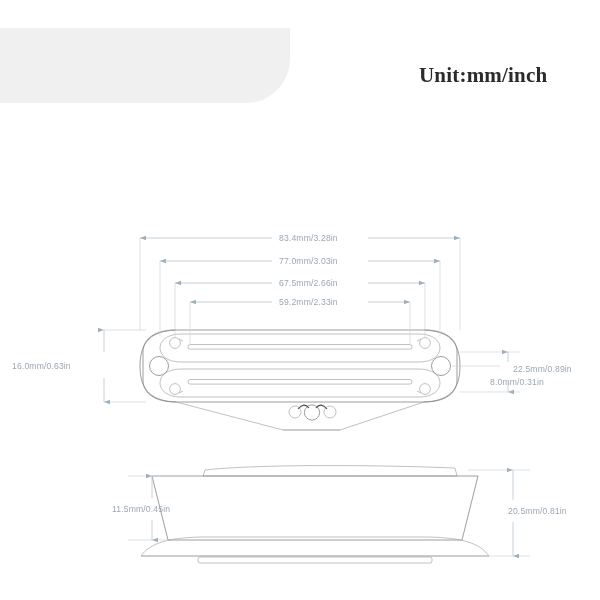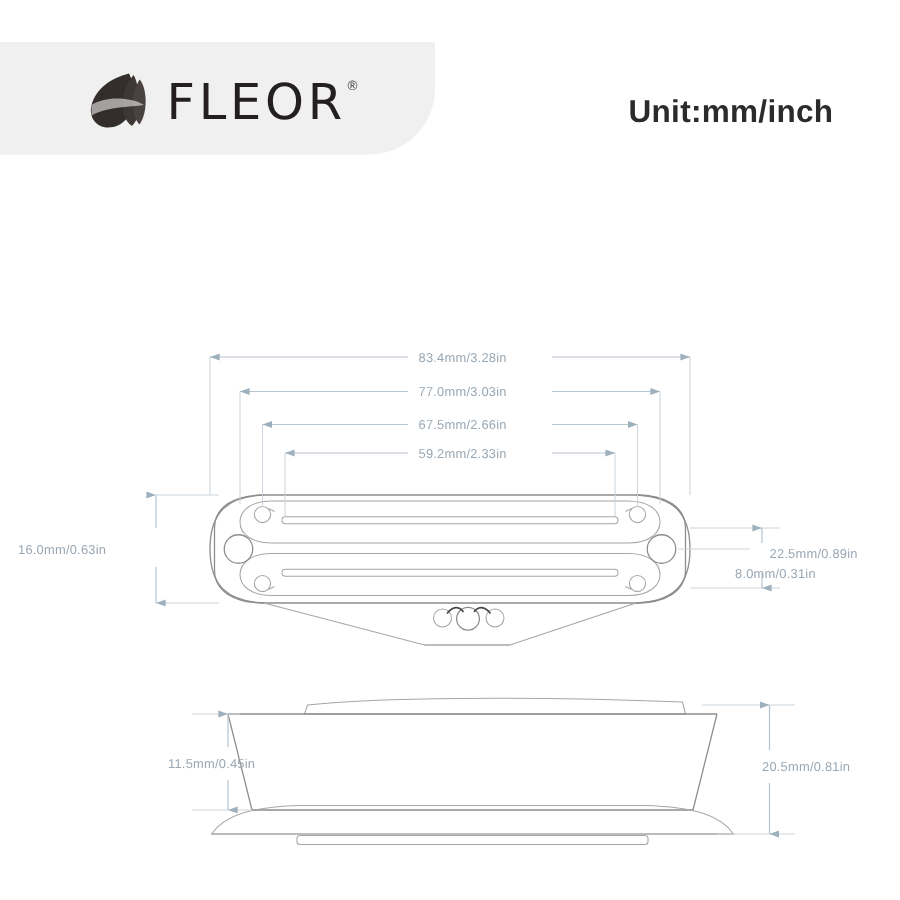--- a/index.html
+++ b/index.html
@@ -32,21 +32,21 @@
     font-weight:400;color:#231f20;line-height:1;
   }
   .reg-mark{
     font-size:9px;color:#3a3a3a;margin-left:1px;margin-top:2px;
     line-height:1;
   }
   .unit-label{
     position:absolute;left:419px;top:63px;
     font-size:21px;font-weight:700;color:#2b2b2b;
     letter-spacing:0.2px;white-space:nowrap;
-    font-family:Liberation Sans, sans-serif;
+    font-family:Liberation Serif, serif;
   }
 
   
   #drawing{position:absolute;left:0;top:0;width:600px;height:600px;}
   .dimtext{
     fill:#9aa8b4;
     font-family:"Liberation Sans","DejaVu Sans",sans-serif;
     font-size:8.6px;
     letter-spacing:0.15px;
   }
@@ -57,34 +57,20 @@
   .partline-thin{stroke:#a6a6a6;stroke-width:0.7;fill:none;}
   .partline-dark{stroke:#4a4a4a;stroke-width:1.1;fill:none;}
 </style>
 </head>
 <body>
 
 <div id="stage">
 
   <div class="logo-panel"></div>
 
-  <div class="logo-row">
-    <span class="leaf-icon-wrap">
-      <svg class="leaf-icon" viewBox="0 0 44 42" xmlns="http://www.w3.org/2000/svg">
-        <path d="M30 3 C18 6 8 13 5 24 C3 32 8 39 16 39 C26 39 33 30 33 20 C33 12 32 7 30 3 Z" fill="#332e2c"></path>
-        <path d="M33 4 C27 11 25 19 26 27 C26.5 32 29 36 32 38 C36 34 38 27 37 20 C36 12 35 7 33 4 Z" fill="#3d3735"></path>
-        <path d="M37 7 C33 14 32 21 33 28 C33.4 31.5 35 35 37 37 C40 33 41.5 26 41 19 C40.6 13 39 9 37 7 Z" fill="#4a4240"></path>
-        <path d="M5 24 C10 21 18 19 27 20 C33 20.6 37 22 40 24 C34 25 24 25 16 27 C10 28.4 6.5 30 5 31 Z" fill="#ffffff" opacity="0.55"></path>
-      </svg>
-    </span>
-    <span class="brand-wrap">
-      <span class="brand-text">FLEOR</span>
-      <span class="reg-mark">®</span>
-    </span>
-  </div>
 
   <div class="unit-label">Unit:mm/inch</div>
 
   <svg id="drawing" viewBox="0 0 600 600" xmlns="http://www.w3.org/2000/svg">
 
     <defs>
       <marker id="ar-r" markerWidth="7" markerHeight="6" refX="6.4" refY="3" orient="auto" markerUnits="userSpaceOnUse">
         <path d="M0,0.6 L6.4,3 L0,5.4 Z" fill="#9fb0bd"></path>
       </marker>
       <marker id="ar-l" markerWidth="7" markerHeight="6" refX="0.6" refY="3" orient="auto" markerUnits="userSpaceOnUse">

